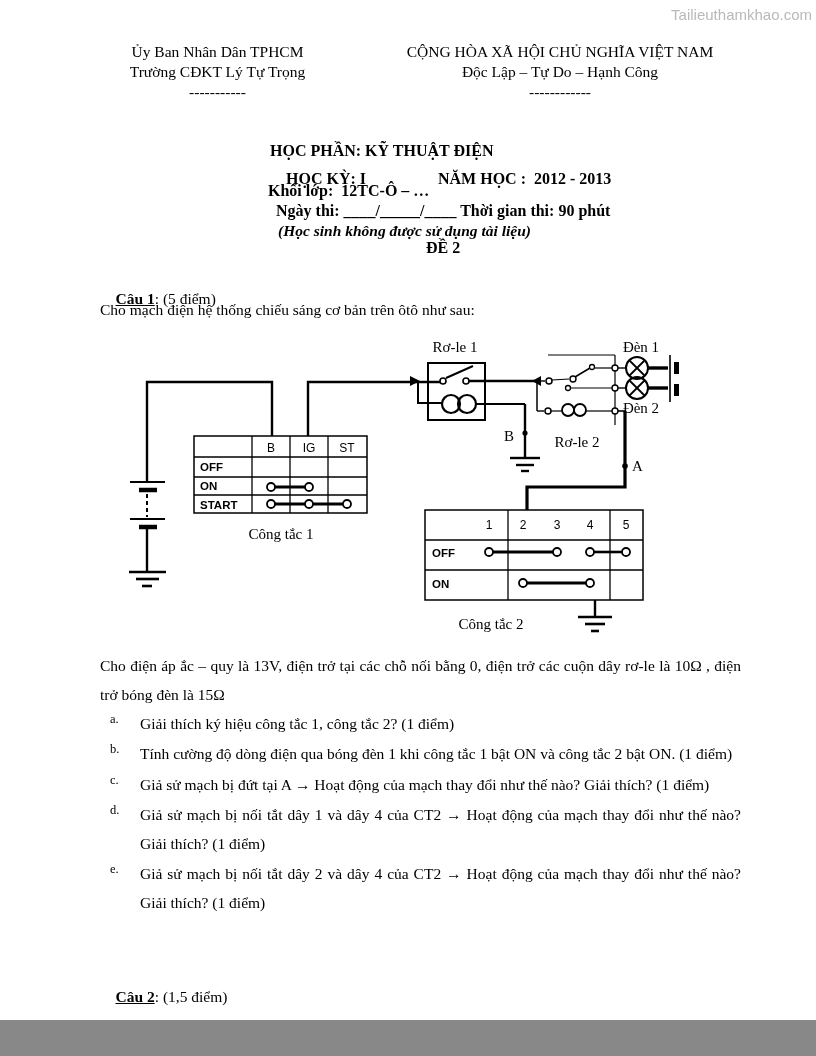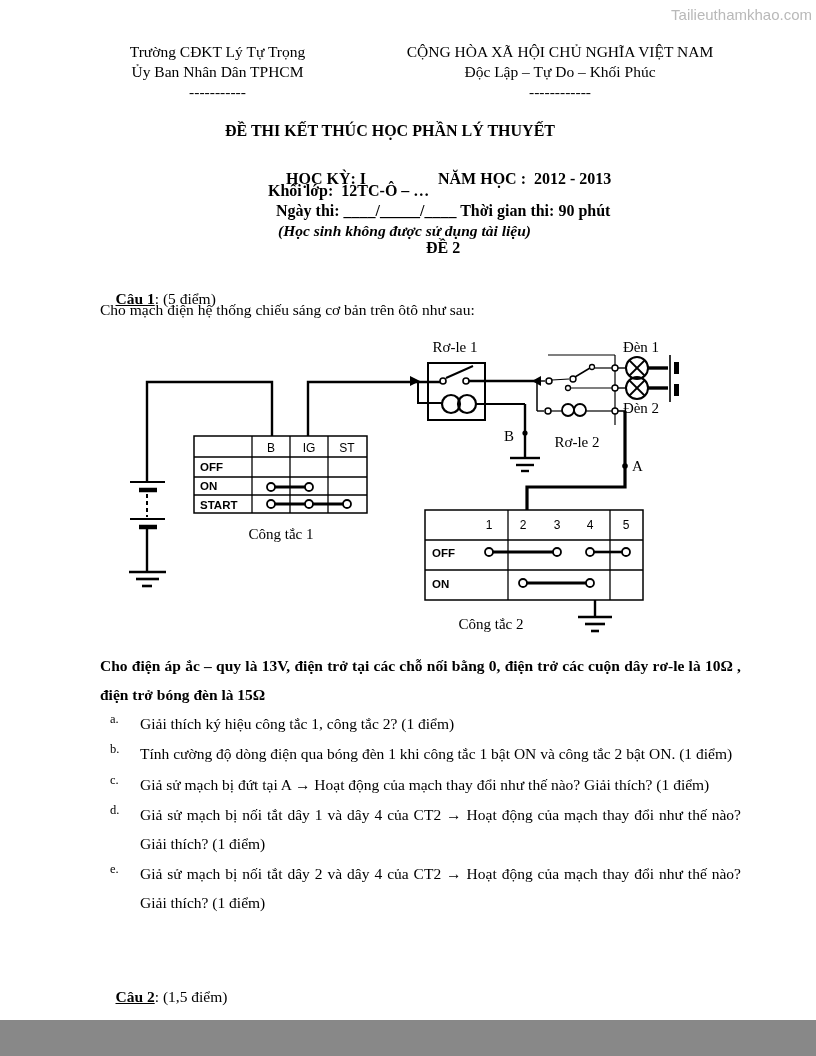--- a/index.html
+++ b/index.html
@@ -13,21 +13,21 @@
     font-size:15px;color:#b9b9b9;letter-spacing:0px;}
   .hdr{font-size:15.5px;text-align:center;line-height:20px;}
   .hdr-left{left:115px;top:42px;width:205px;}
   .hdr-right{left:395px;top:42px;width:330px;text-align:center;}
   .title-line{position:absolute;font-weight:bold;font-size:16px;white-space:pre;}
   .t-italic{font-style:italic;font-size:15.5px;}
   .gap3{display:inline-block;width:72px;}
   .body-line{font-size:15.5px;white-space:pre;}
   .cau-label{font-weight:bold;text-decoration:underline;}
   .para{left:100px;top:652px;width:641px;font-size:15.5px;line-height:28.8px;
-    text-align:justify;font-weight:bold;}
+    text-align:justify;}
   .items{left:100px;top:710px;width:641px;}
   .item{position:relative;margin-bottom:1.5px;}
   .marker{position:absolute;left:10px;top:2px;font-size:12.5px;}
   .itext{display:block;margin-left:40px;font-size:15.5px;line-height:28.8px;
     text-align:justify;}
   .cau2{left:100px;top:970px;}
   .pagenum{left:0;top:1033px;width:816px;text-align:center;
     font-family:"Liberation Sans","DejaVu Sans",sans-serif;font-size:13.5px;
     color:#3a3a3a;letter-spacing:3px;}
   svg text{font-family:"Liberation Serif","DejaVu Serif",serif;font-size:15px;
@@ -36,32 +36,32 @@
   svg text.tsansb{font-family:"Liberation Sans","DejaVu Sans",sans-serif;font-size:11.5px;font-weight:bold;}
 </style>
 </head>
 <body>
 
 <div class="page">
 
   <div class="abs watermark">Tailieuthamkhao.com</div>
 
   <div class="abs hdr hdr-left">
+    <div>Ủy Ban Nhân Dân TPHCM</div>
     <div>Trường CĐKT Lý Tự Trọng</div>
-    <div>Ủy Ban Nhân Dân TPHCM</div>
     <div>-----------</div>
   </div>
 
   <div class="abs hdr hdr-right">
     <div>CỘNG HÒA XÃ HỘI CHỦ NGHĨA VIỆT NAM</div>
-    <div>Độc Lập – Tự Do – Khối Phúc</div>
+    <div>Độc Lập – Tự Do – Hạnh Công</div>
     <div>------------</div>
   </div>
 
-  <div class="title-line" style="left:225px;top:122px;">ĐỀ THI KẾT THÚC HỌC PHẦN LÝ THUYẾT</div>
+  <div class="title-line" style="left:270px;top:142px;">HỌC PHẦN: KỸ THUẬT ĐIỆN</div>
   <div class="title-line" style="left:270px;top:152px;">
     <span>HỌC KỲ: I</span><span class="gap3"></span><span>NĂM HỌC :  2012 - 2013</span>
   </div>
   <div class="title-line" style="left:268px;top:182px;">Khối lớp:  12TC-Ô – …</div>
   <div class="title-line" style="left:276px;top:202px;">Ngày thi: ____/_____/____ Thời gian thi: 90 phút</div>
   <div class="title-line t-italic" style="left:278px;top:222px;">(Học sinh không được sử dụng tài liệu)</div>
   <div class="title-line" style="left:390px;top:239px;margin-left:36px;">ĐỀ 2</div>
 
   <div class="abs body-line" style="left:100px;top:272px;">
     <span class="cau-label">Câu 1</span><span>: (5 điểm)</span>

